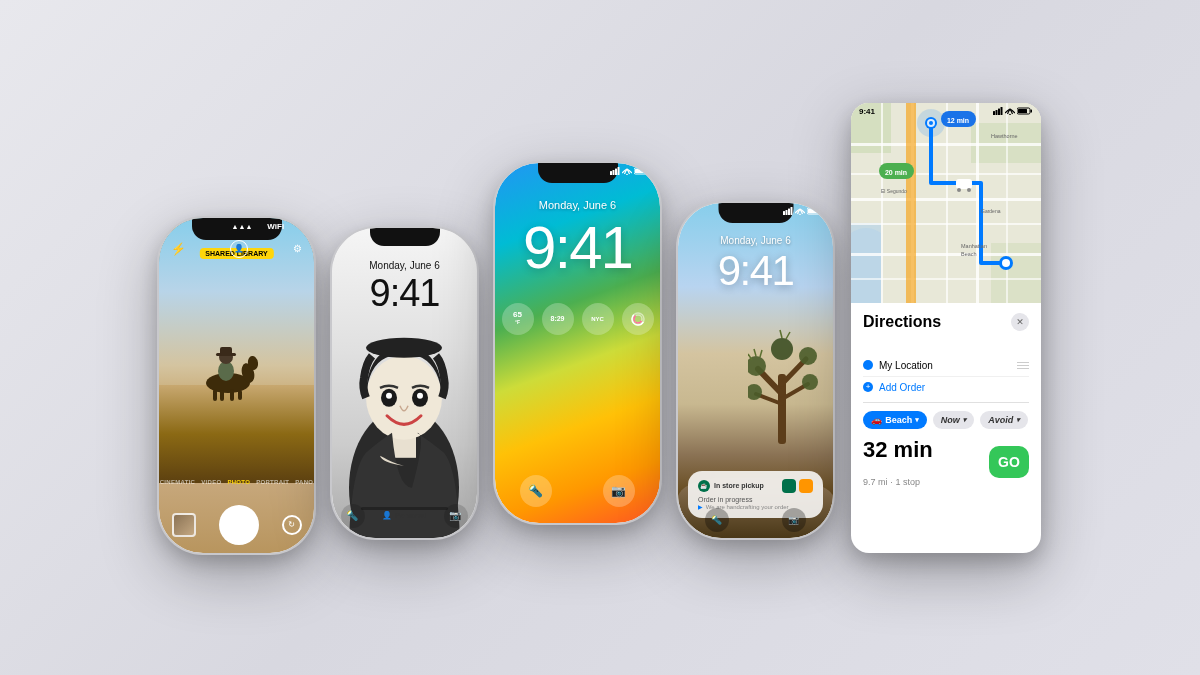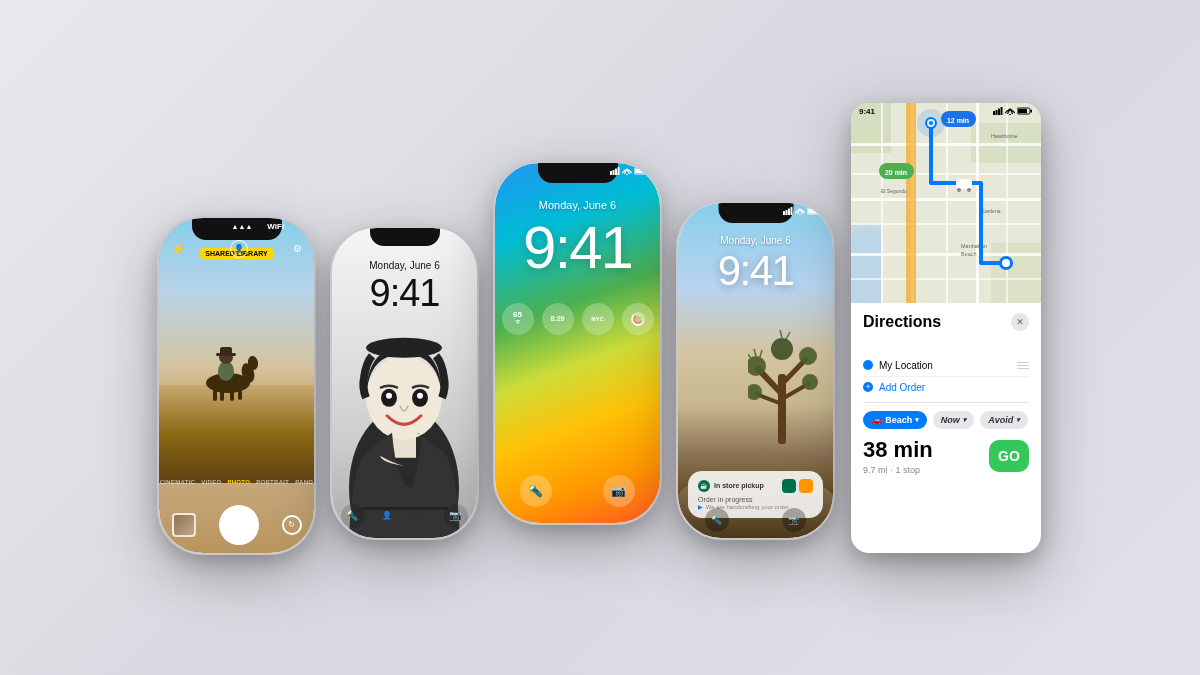--- a/index.html
+++ b/index.html
@@ -563,21 +563,21 @@
 
     .route-time {
       font-size: 22px;
       font-weight: 700;
       color: #000;
     }
 
     .route-distance {
       font-size: 9px;
       color: #888;
-      margin-top: 2px;
+      margin-top: 14px;
     }
 
     .go-btn {
       background: #34C759;
       color: white;
       border: none;
       border-radius: 10px;
       width: 40px;
       height: 32px;
       font-size: 14px;
@@ -989,21 +989,21 @@
           <span class="chevron">▾</span>
         </button>
         <button class="route-option-btn gray">
           <span>Avoid</span>
           <span class="chevron">▾</span>
         </button>
       </div>
 
       <div class="route-summary">
         <div>
-          <div class="route-time">38 min</div>
+          <div class="route-time">32 min</div>
           <div class="route-distance">9.7 mi · 1 stop</div>
         </div>
         <button class="go-btn">GO</button>
       </div>
     </div>
   </div>
 
 </div>
 
 </body></html>

